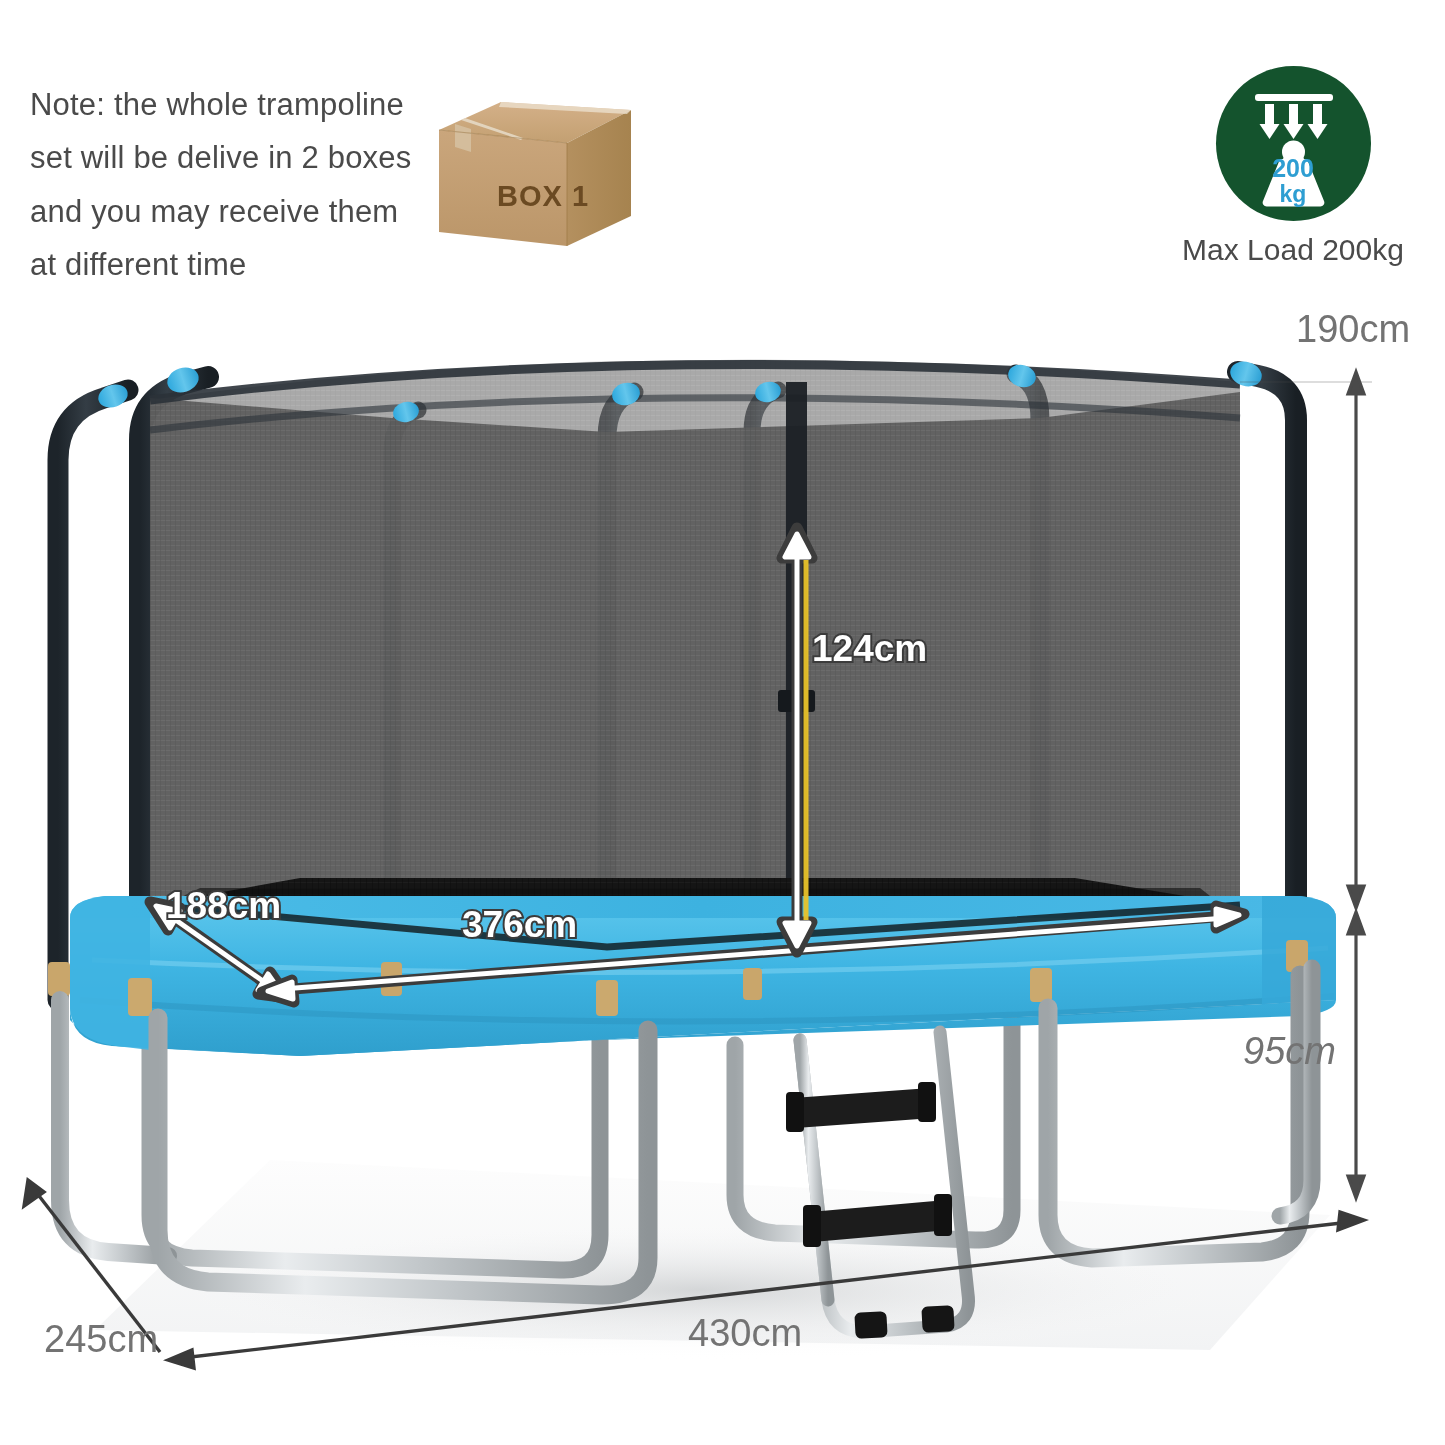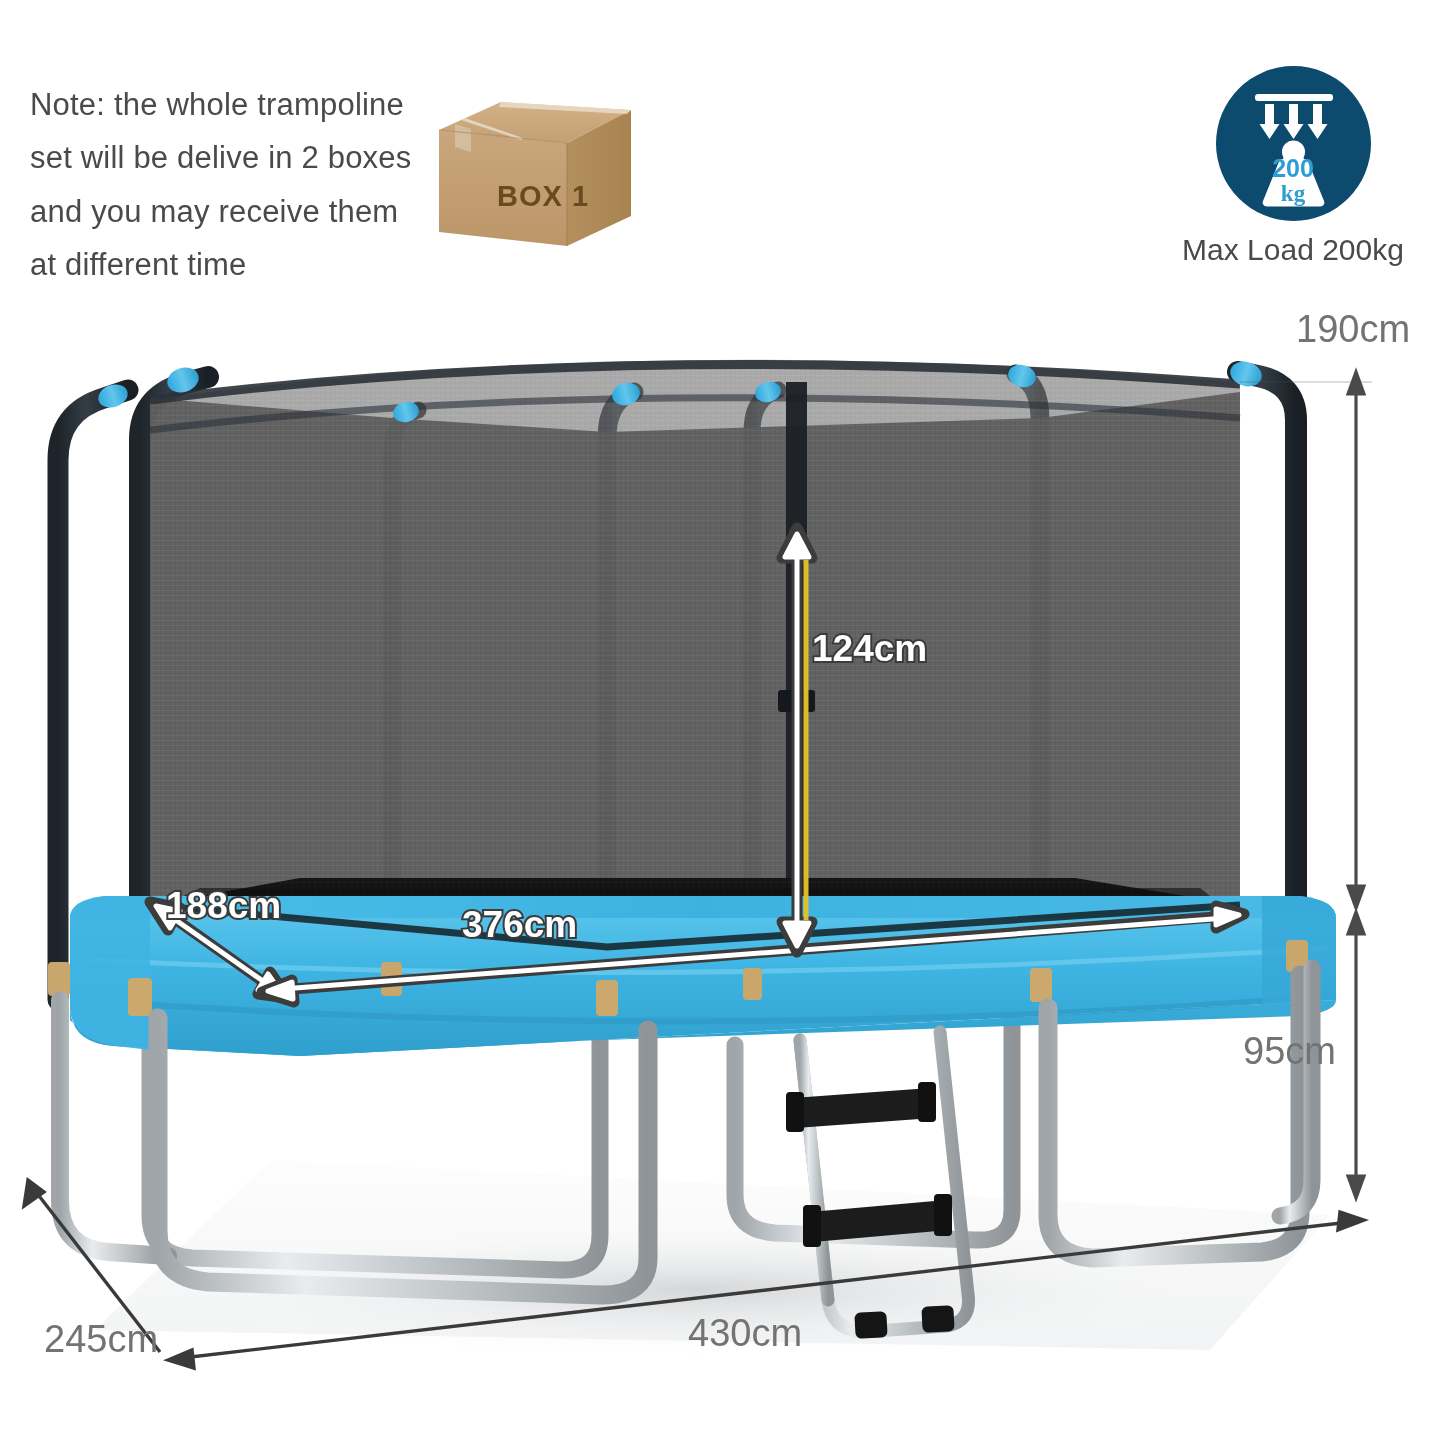--- a/index.html
+++ b/index.html
@@ -41,21 +41,21 @@
     letter-spacing: 1px;
   }
 
   
   .feature {
     position: absolute;
     text-align: center;
   }
   .feature-circle {
     border-radius: 50%;
-    background: #0c4a6e;
+    background: #14532d;
     position: relative;
     margin: 0 auto;
   }
   .feature-caption {
     margin-top: 12px;
     font-size: 30px;
     color: #4a4a4a;
     white-space: nowrap;
   }
   .weight-num {
@@ -148,21 +148,21 @@
           <rect x="97" y="38" width="9" height="23"></rect>
           <polygon points="91.5,58 111.5,58 101.5,73"></polygon>
         </g>
 
         <path d="M64 93 h27 l17 42 a4 4 0 0 1 -3.7 5.6 H50.7 A4 4 0 0 1 47 135 z" fill="#ffffff"></path>
 
         <path d="M66 95 a11.8 11.8 0 0 1 23 0 z" fill="#ffffff"></path>
         <circle cx="77.5" cy="86" r="11.5" fill="#ffffff"></circle>
       </svg>
       <div class="weight-num" style="top:88px; font-size:25px; left:0;">200</div>
-      <div class="weight-num" style="top:115px; font-size:23px; left:0;font-family:Liberation Serif, serif;">kg</div>
+      <div class="weight-num" style="top:115px; font-size:23px; left:0;">kg</div>
     </div>
     <div class="feature-caption">Max Load 200kg</div>
   </div>
 
   <svg id="product" viewBox="0 0 1445 1445">
     <defs>
       <linearGradient id="padG" x1="0" y1="0" x2="0" y2="1">
         <stop offset="0" stop-color="#55c2ea"></stop>
         <stop offset="0.35" stop-color="#3fb5e3"></stop>
         <stop offset="1" stop-color="#2f9fcd"></stop>
@@ -387,21 +387,21 @@
           <polygon points="797,534 785,557 809,557"></polygon>
           <polygon points="797,946 785,923 809,923"></polygon>
         </g>
       </g>
 
       <line x1="806" y1="560" x2="806" y2="920" stroke="#e8c32a" stroke-width="5" opacity="0.95"></line>
     </g>
   </svg>
 
   <div class="dim-dark" style="left:1296px; top:308px;">190cm</div>
-  <div class="dim-dark" style="left:1243px; top:1030px;">95cm</div>
+  <div class="dim-dark" style="left:1243px; top:1030px;font-style:italic;">95cm</div>
   <div class="dim-dark" style="left:8px; top:1318px;margin-left:36px;">245cm</div>
   <div class="dim-dark" style="left:688px; top:1312px;">430cm</div>
 
   <div class="dim-white" style="left:166px; top:885px;">188cm</div>
   <div class="dim-white" style="left:462px; top:904px;">376cm</div>
   <div class="dim-white" style="left:812px; top:628px;">124cm</div>
 
 </div>
 
 </body></html>

